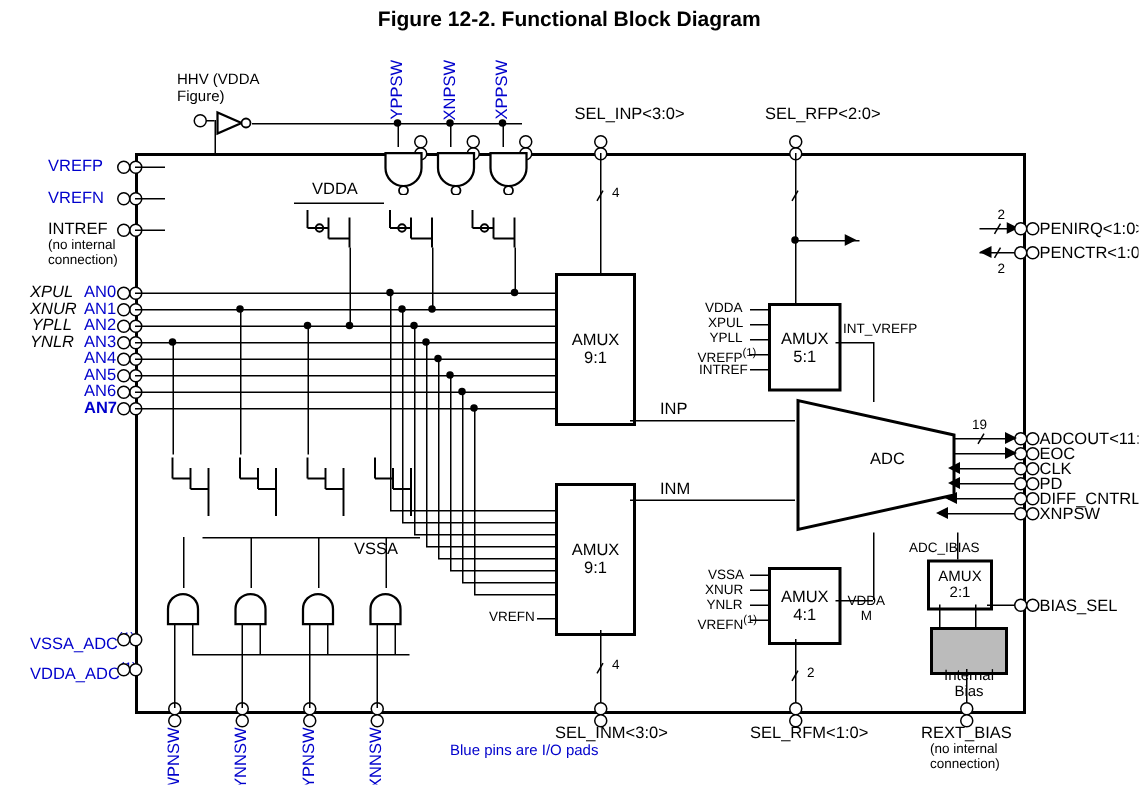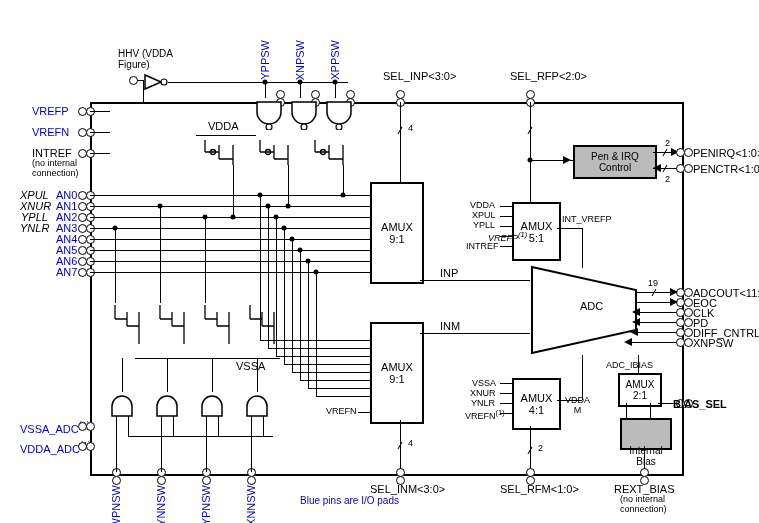--- a/index.html
+++ b/index.html
@@ -19,20 +19,21 @@
   .term { position: absolute; width: 7px; height: 7px; border: 1px solid #000; border-radius: 50%; background: #fff; transform: translate(-4px, -4px); }
   .slash { position: absolute; width: 8px; height: 1px; background: #000; transform: rotate(-60deg); }
   .footnote { position: absolute; font-size: 10px; color: #0000cc; }
   svg { position: absolute; }
 </style>
 </head>
 <body>
 
 <div class="canvas">
 
+<div class="title">Figure 12-2. Functional Block Diagram</div>
 
 <div class="label" style="left:118px; top:48px; white-space:pre; font-size:10px;">HHV (VDDA
 Figure)</div>
 
 <div class="box main"></div>
 
 <div class="label blue" style="left:32px; top:105px;">VREFP</div>
 <div class="label blue" style="left:32px; top:126px;">VREFN</div>
 <div class="label" style="left:32px; top:147px;">INTREF</div>
 <div class="label small" style="left:32px; top:158px; white-space:pre;">(no internal
@@ -43,21 +44,21 @@
 <div class="label" style="left:21px; top:211px; font-style:italic;">YPLL</div>
 <div class="label" style="left:20px; top:222px; font-style:italic;">YNLR</div>
 
 <div class="label blue" style="left:56px; top:189px;">AN0</div>
 <div class="label blue" style="left:56px; top:200px;">AN1</div>
 <div class="label blue" style="left:56px; top:211px;">AN2</div>
 <div class="label blue" style="left:56px; top:222px;">AN3</div>
 <div class="label blue" style="left:56px; top:233px;">AN4</div>
 <div class="label blue" style="left:56px; top:244px;">AN5</div>
 <div class="label blue" style="left:56px; top:255px;">AN6</div>
-<div class="label blue" style="left:56px; top:266px;">AN7</div>
+<div class="label blue" style="left:56px; top:266px;font-weight:bold;">AN7</div>
 
 <div class="label blue" style="left:20px; top:420px;"><span>VSSA_ADC</span><sup>(1)</sup></div>
 <div class="label blue" style="left:20px; top:440px;"><span>VDDA_ADC</span><sup>(1)</sup></div>
 
 <div class="term" style="left:90px; top:111px;"></div>
 <div class="term" style="left:82px; top:111px;"></div>
 <div class="term" style="left:90px; top:132px;"></div>
 <div class="term" style="left:82px; top:132px;"></div>
 <div class="term" style="left:90px; top:153px;"></div>
 <div class="term" style="left:82px; top:153px;"></div>
@@ -212,21 +213,21 @@
 <div class="line vline" style="left:395px; top:280px; height:0;"></div>
 <div class="line hline" style="left:420px; top:232px; width:0;"></div>
 
 <div class="block" style="left:512px; top:202px; width:45px; height:55px;">
   <div style="white-space:pre;">AMUX
 5:1</div>
 </div>
 <div class="label small" style="left:470px; top:200px;">VDDA</div>
 <div class="label small" style="left:472px; top:210px;">XPUL</div>
 <div class="label small" style="left:473px; top:220px;">YPLL</div>
-<div class="label small" style="left:488px; top:230px;font-style:italic;"><span>VREFP</span><sup>(1)</sup></div>
+<div class="label small" style="left:465px; top:230px;"><span>VREFP</span><sup>(1)</sup></div>
 <div class="label small" style="left:466px; top:241px;">INTREF</div>
 <div class="line hline" style="left:500px; top:206px; width:12px;"></div>
 <div class="line hline" style="left:500px; top:216px; width:12px;"></div>
 <div class="line hline" style="left:500px; top:226px; width:12px;"></div>
 <div class="line hline" style="left:500px; top:236px; width:12px;"></div>
 <div class="line hline" style="left:500px; top:246px; width:12px;"></div>
 <div class="line hline" style="left:557px; top:228px; width:25px;"></div>
 <div class="label small" style="left:562px; top:214px;">INT_VREFP</div>
 <div class="line vline" style="left:582px; top:228px; height:40px;"></div>
 
@@ -300,40 +301,36 @@
 <div class="label" style="left:693px; top:337px;">XNPSW</div>
 
 <div class="label small" style="left:606px; top:360px;">ADC_IBIAS</div>
 <div class="block" style="left:618px; top:373px; width:40px; height:30px;">
   <div style="white-space:pre; font-size:10px;">AMUX
 2:1</div>
 </div>
 <div class="line hline" style="left:658px; top:403px; width:22px;"></div>
 <div class="term" style="left:680px; top:403px;"></div>
 <div class="term" style="left:688px; top:403px;"></div>
-<div class="label" style="left:673px; top:398px;font-weight:bold;">BIAS_SEL</div>
+<div class="label" style="left:693px; top:398px;">BIAS_SEL</div>
 <div class="line vline" style="left:638px; top:355px; height:18px;"></div>
 
 <div class="block shade" style="left:620px; top:418px; width:48px; height:28px;">
   <div style="white-space:pre; font-size:10px;margin-top:43px;">Internal
 Bias</div>
 </div>
 <div class="line vline" style="left:644px; top:446px; height:26px;"></div>
 <div class="term" style="left:644px; top:472px;"></div>
 <div class="term" style="left:644px; top:480px;"></div>
 <div class="label" style="left:614px; top:483px;">REXT_BIAS</div>
 <div class="label small" style="left:620px; top:494px; white-space:pre;">(no internal
 connection)</div>
 <div class="line vline" style="left:626px; top:403px; height:15px;"></div>
 <div class="line vline" style="left:650px; top:403px; height:15px;"></div>
 
-<div class="block shade" style="left:573px; top:145px; width:80px; height:30px;">
-  <div style="white-space:pre; font-size:10px;">Pen &amp; IRQ
-Control</div>
-</div>
 <div class="line hline" style="left:653px; top:152px; width:27px;"></div>
 <div class="line hline" style="left:653px; top:168px; width:27px;"></div>
 <div class="slash" style="left:661px; top:152px;"></div>
 <div class="slash" style="left:661px; top:168px;"></div>
 <div class="label small" style="left:665px; top:138px;">2</div>
 <div class="label small" style="left:665px; top:174px;">2</div>
 <svg style="left:671px; top:148px;" width="10" height="8">
       <polygon points="0,0 0,8 8,4" fill="#000"></polygon>
     </svg>
 <svg style="left:653px; top:164px;" width="10" height="8">

